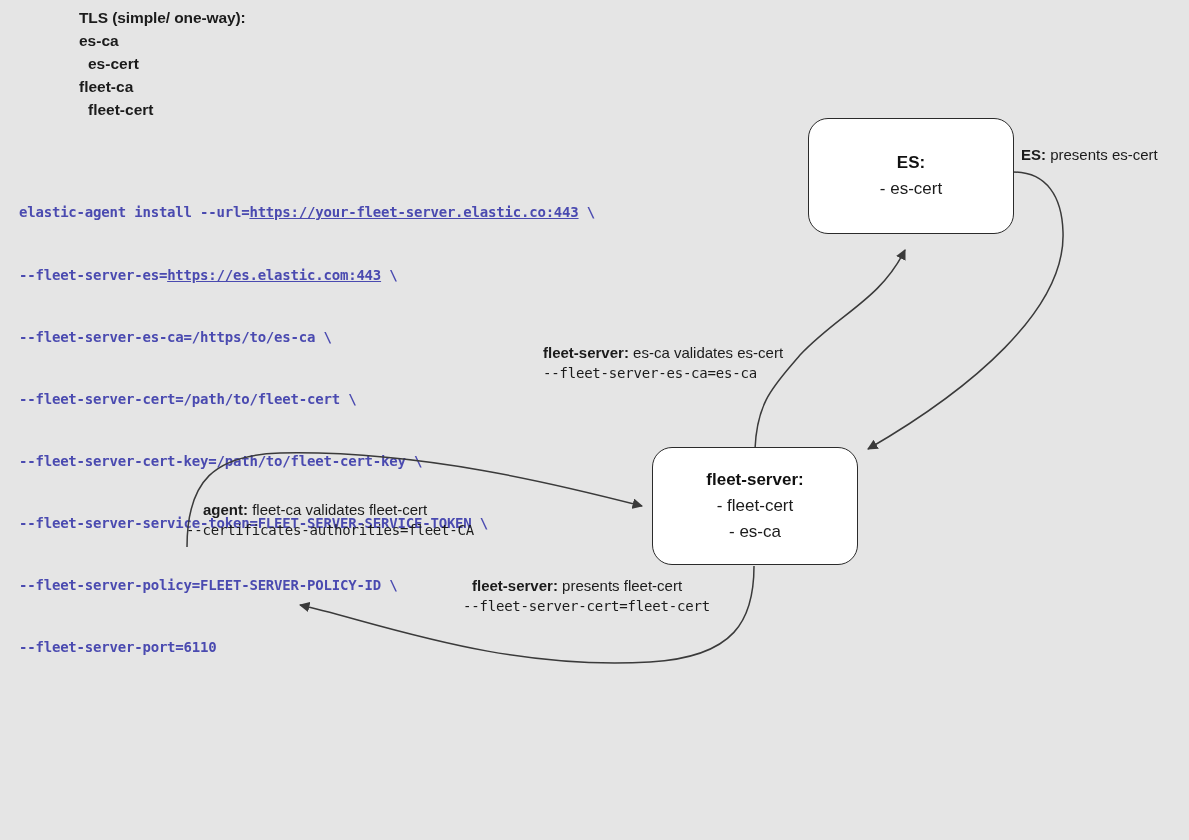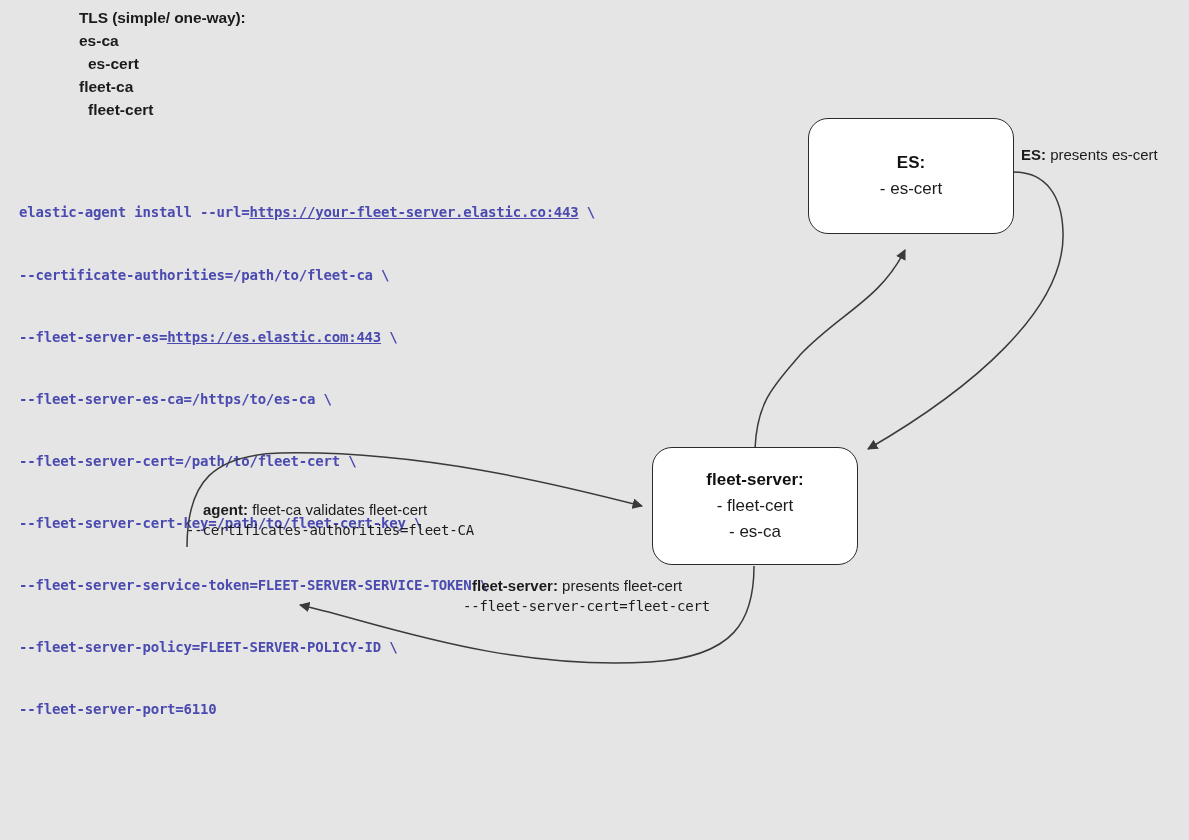--- a/index.html
+++ b/index.html
@@ -137,21 +137,20 @@
   <div class="note-block">
     <div class="note-title">TLS (simple/ one-way):</div>
     <div class="note-line">es-ca</div>
     <div class="note-line note-indent">es-cert</div>
     <div class="note-line">fleet-ca</div>
     <div class="note-line note-indent">fleet-cert</div>
   </div>
 
   <div class="cmd-block">
     <div class="cmd-line"><span>elastic-agent install --url=</span><span class="cmd-url">https://your-fleet-server.elastic.co:443</span><span> \</span></div>
-    <div class="cmd-line"><span>--certificate-authorities=/path/to/fleet-ca \</span></div>
     <div class="cmd-line"><span>--fleet-server-es=</span><span class="cmd-url">https://es.elastic.com:443</span><span> \</span></div>
     <div class="cmd-line"><span>--fleet-server-es-ca=/https/to/es-ca \</span></div>
     <div class="cmd-line"><span>--fleet-server-cert=/path/to/fleet-cert \</span></div>
     <div class="cmd-line"><span>--fleet-server-cert-key=/path/to/fleet-cert-key \</span></div>
     <div class="cmd-line"><span>--fleet-server-service-token=FLEET-SERVER-SERVICE-TOKEN \</span></div>
     <div class="cmd-line"><span>--fleet-server-policy=FLEET-SERVER-POLICY-ID \</span></div>
     <div class="cmd-line"><span>--fleet-server-port=6110</span></div>
   </div>
 
   <svg id="edges" viewBox="0 0 1189 840" xmlns="http://www.w3.org/2000/svg">
@@ -179,20 +178,24 @@
     <div class="node-title">fleet-server:</div>
     <div class="node-line">- fleet-cert</div>
     <div class="node-line">- es-ca</div>
   </div>
 
 
   <div class="edge-label" id="lbl-es-presents">
     <div class="lbl-prose"><b>ES:</b><span> presents es-cert</span></div>
   </div>
 
+  <div class="edge-label" id="lbl-fs-validates">
+    <div class="lbl-prose"><b>fleet-server:</b><span> es-ca validates es-cert</span></div>
+    <div class="lbl-mono">--fleet-server-es-ca=es-ca</div>
+  </div>
 
   <div class="edge-label" id="lbl-agent-valid">
     <div class="lbl-prose"><b>agent:</b><span> fleet-ca validates fleet-cert</span></div>
     <div class="lbl-mono">--certificates-authorities=fleet-CA</div>
   </div>
 
   <div class="edge-label" id="lbl-fs-presents">
     <div class="lbl-prose"><b>fleet-server:</b><span> presents fleet-cert</span></div>
     <div class="lbl-mono">--fleet-server-cert=fleet-cert</div>
   </div>

